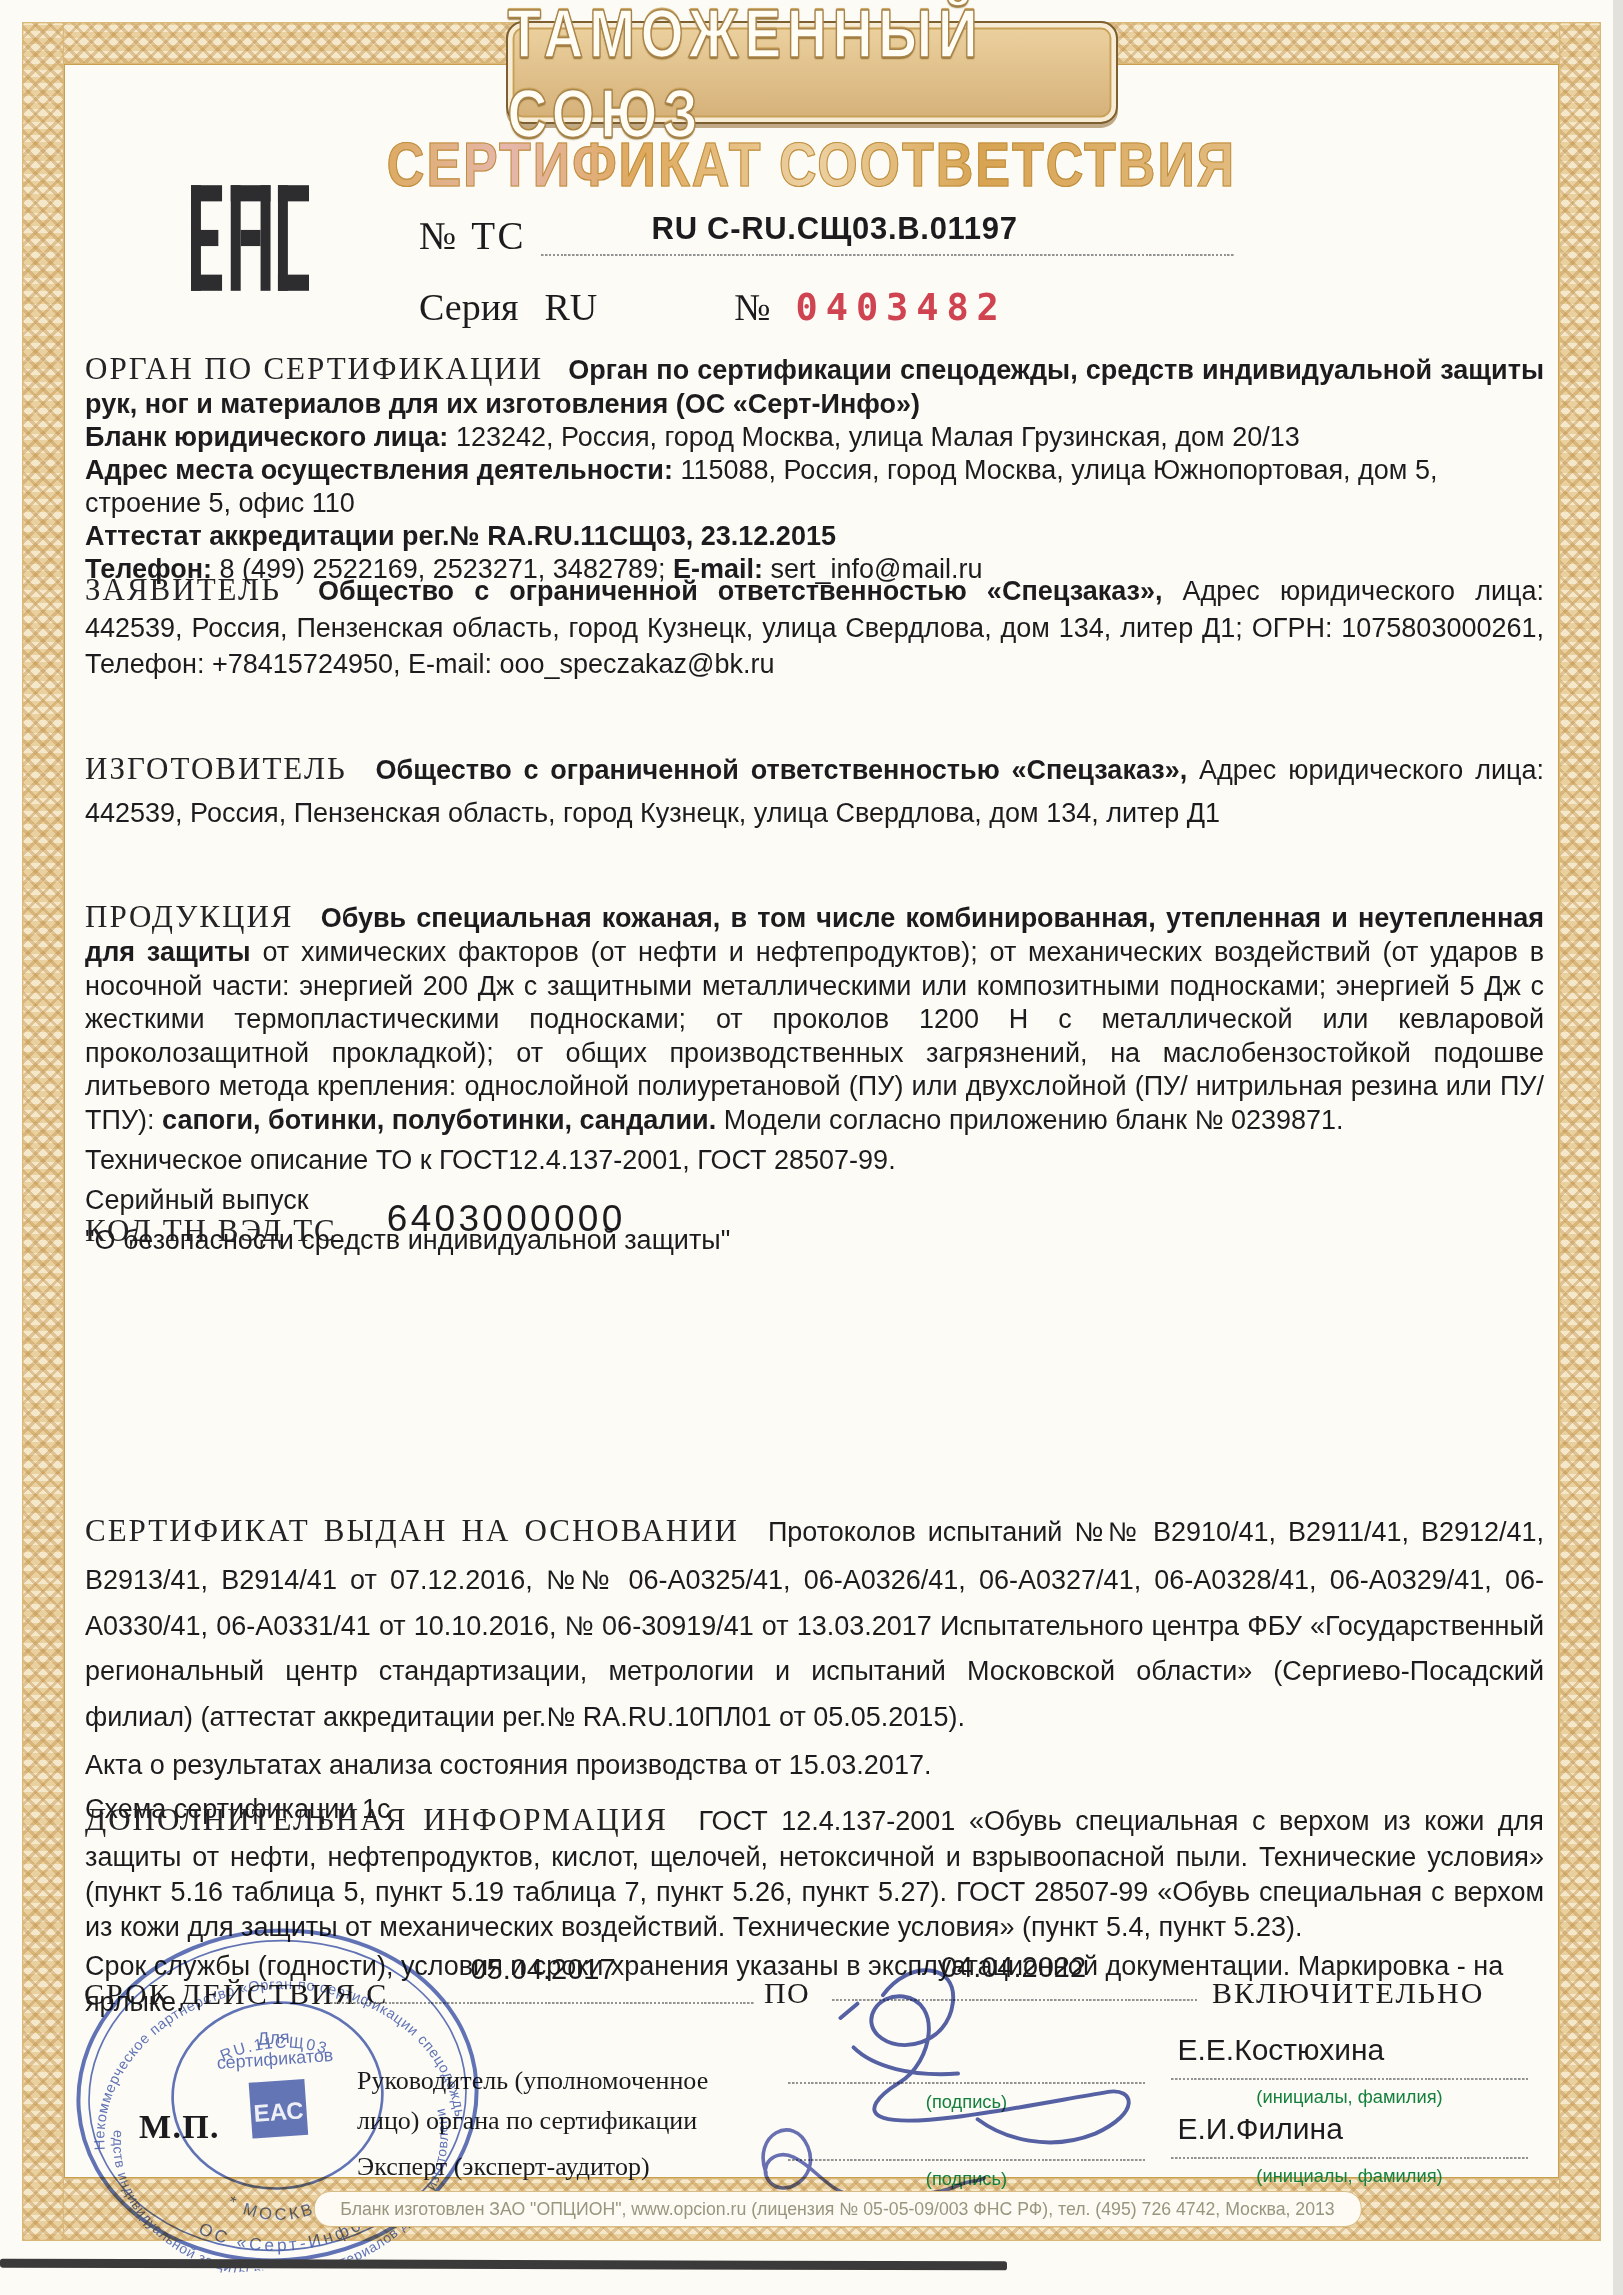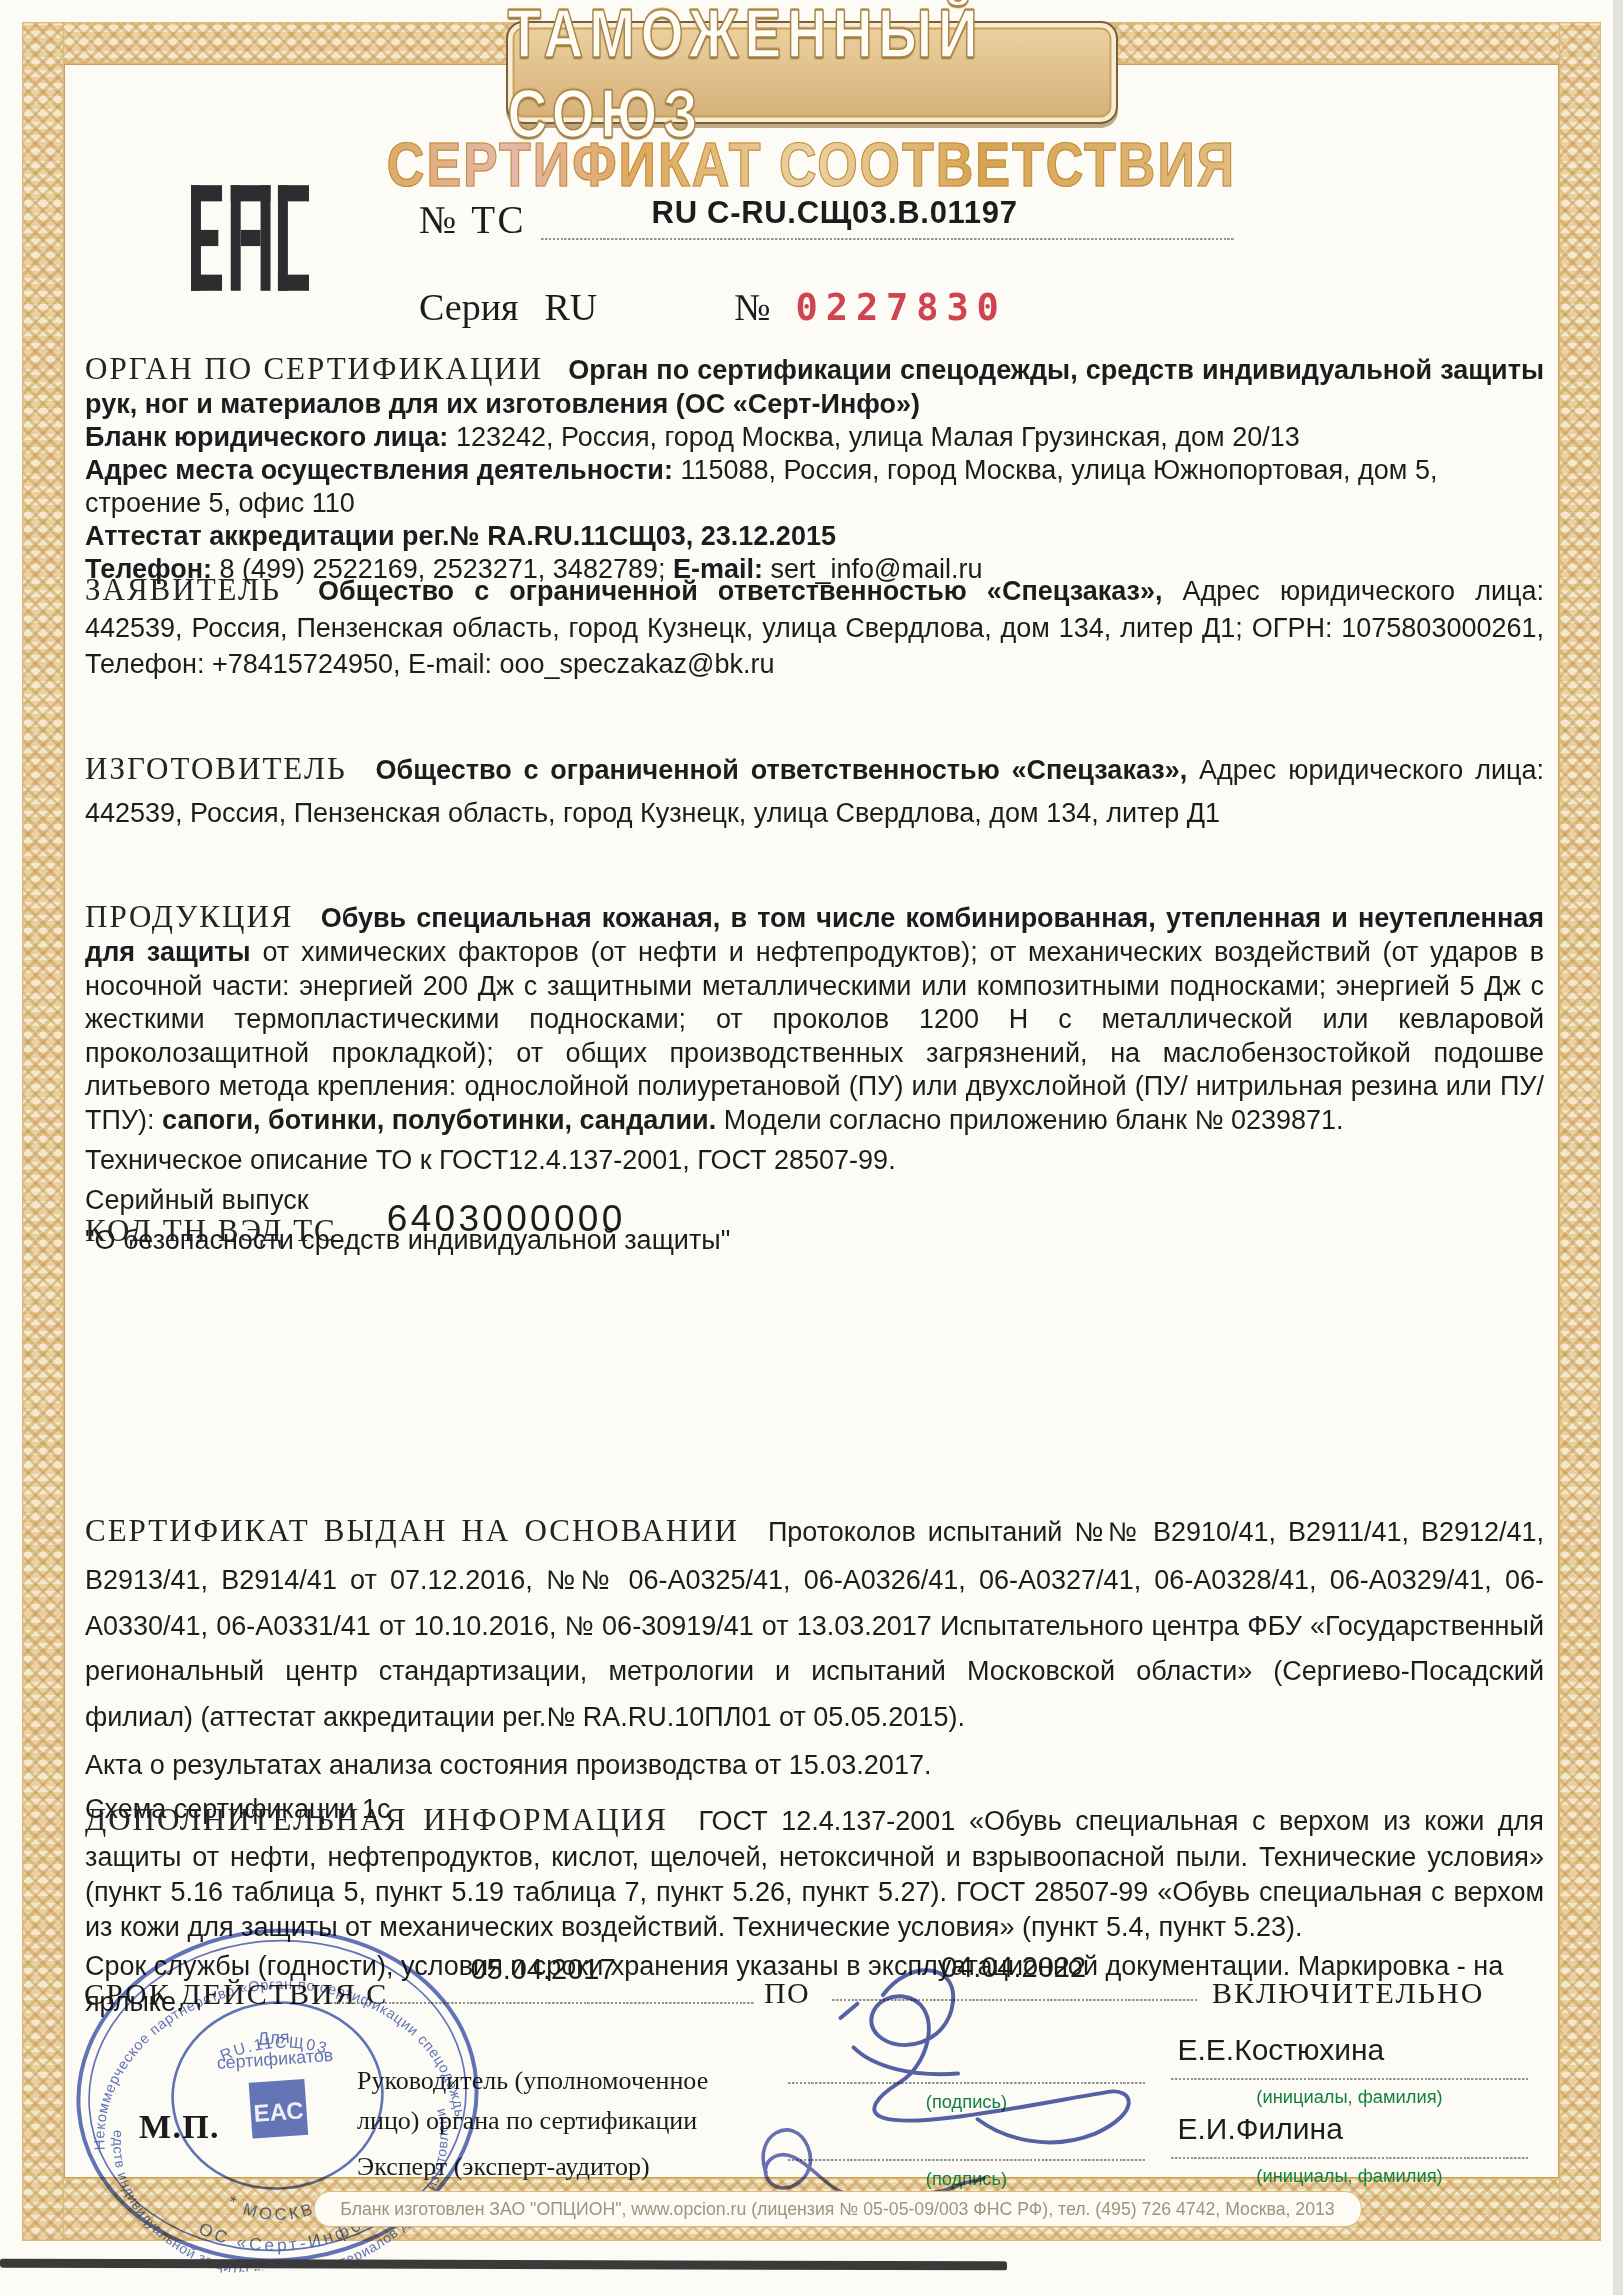--- a/index.html
+++ b/index.html
@@ -31,21 +31,21 @@
     -webkit-text-stroke:1.3px #a8834a;
     text-shadow:0 2px 1.3px #93702f, 0 -1.3px 0.7px #c9a45e;}
 
   
   .cert-title{position:absolute;top:134px;left:0;right:0;text-align:center;}
   .cert-title span{display:inline-block;transform:scaleY(1.22);
     font-weight:bold;font-size:52px;letter-spacing:2px;color:#d9a94f;
     background:linear-gradient(93deg,#ddab62 0%,#e6b7ad 14%,#dfa95c 30%,#ecd1a2 50%,#d8a452 70%,#e2bb80 100%);
     -webkit-background-clip:text;background-clip:text;-webkit-text-fill-color:transparent;
     -webkit-text-stroke:1px #c09040;}
-  .certno-row{position:absolute;left:419px;top:195px;display:flex;align-items:flex-end;}
+  .certno-row{position:absolute;left:419px;top:211px;display:flex;align-items:flex-end;}
   .certno-label{font-family:"Liberation Serif",serif;font-size:39px;letter-spacing:2.6px;margin-bottom:-2.6px;}
   .certno-block{margin-left:14.4px;width:693px;}
   .certno-value{font-size:31px;font-weight:bold;letter-spacing:0.7px;padding-left:111px;margin-bottom:6.5px;}
   .microline{height:2px;background:repeating-linear-gradient(90deg,#808080 0 2px,#b5b5b5 2px 2.6px,rgba(0,0,0,0) 2.6px 3.9px);opacity:.85;}
   .series-row{position:absolute;left:419px;top:285px;display:flex;align-items:baseline;
     font-family:"Liberation Serif",serif;font-size:38px;}
   .series-region{margin-left:26px;}
   .series-no{margin-left:137px;}
   .series-number{margin-left:25px;font-family:"DejaVu Sans Mono",monospace;font-weight:bold;
     font-size:37px;letter-spacing:7.9px;color:#cf4450;}
@@ -148,21 +148,21 @@
     <div class="certno-block">
       <div class="certno-value">RU C-RU.СЩ03.В.01197</div>
       <div class="microline"></div>
     </div>
   </div>
 
   <div class="series-row">
     <span>Серия</span>
     <span class="series-region">RU</span>
     <span class="series-no">№</span>
-    <span class="series-number">0227830</span>
+    <span class="series-number">0403482</span>
   </div>
 
   <div class="chunk" id="chunk-org">
     <p class="just"><span class="shead">ОРГАН ПО СЕРТИФИКАЦИИ</span>
       <b>Орган по сертификации спецодежды, средств индивидуальной защиты рук, ног и материалов для их изготовления (ОС «Серт-Инфо»)</b></p>
     <p><b>Бланк юридического лица:</b>
       <span>123242, Россия, город Москва, улица Малая Грузинская, дом 20/13</span></p>
     <p><b>Адрес места осуществления деятельности:</b>
       <span>115088, Россия, город Москва, улица Южнопортовая, дом 5, строение 5, офис 110</span></p>
     <p><b>Аттестат аккредитации рег.№ RA.RU.11СЩ03, 23.12.2015</b></p>

